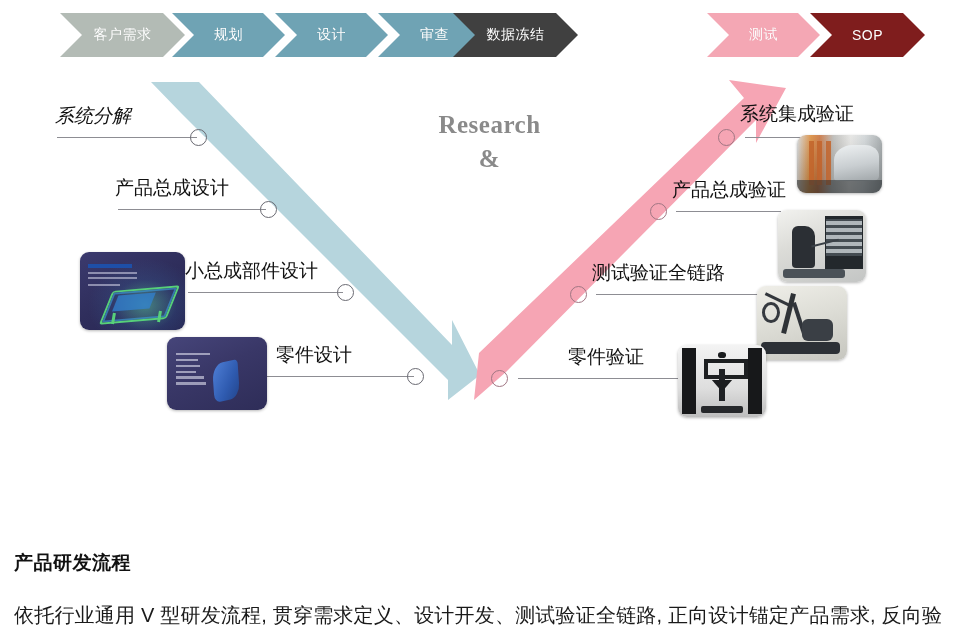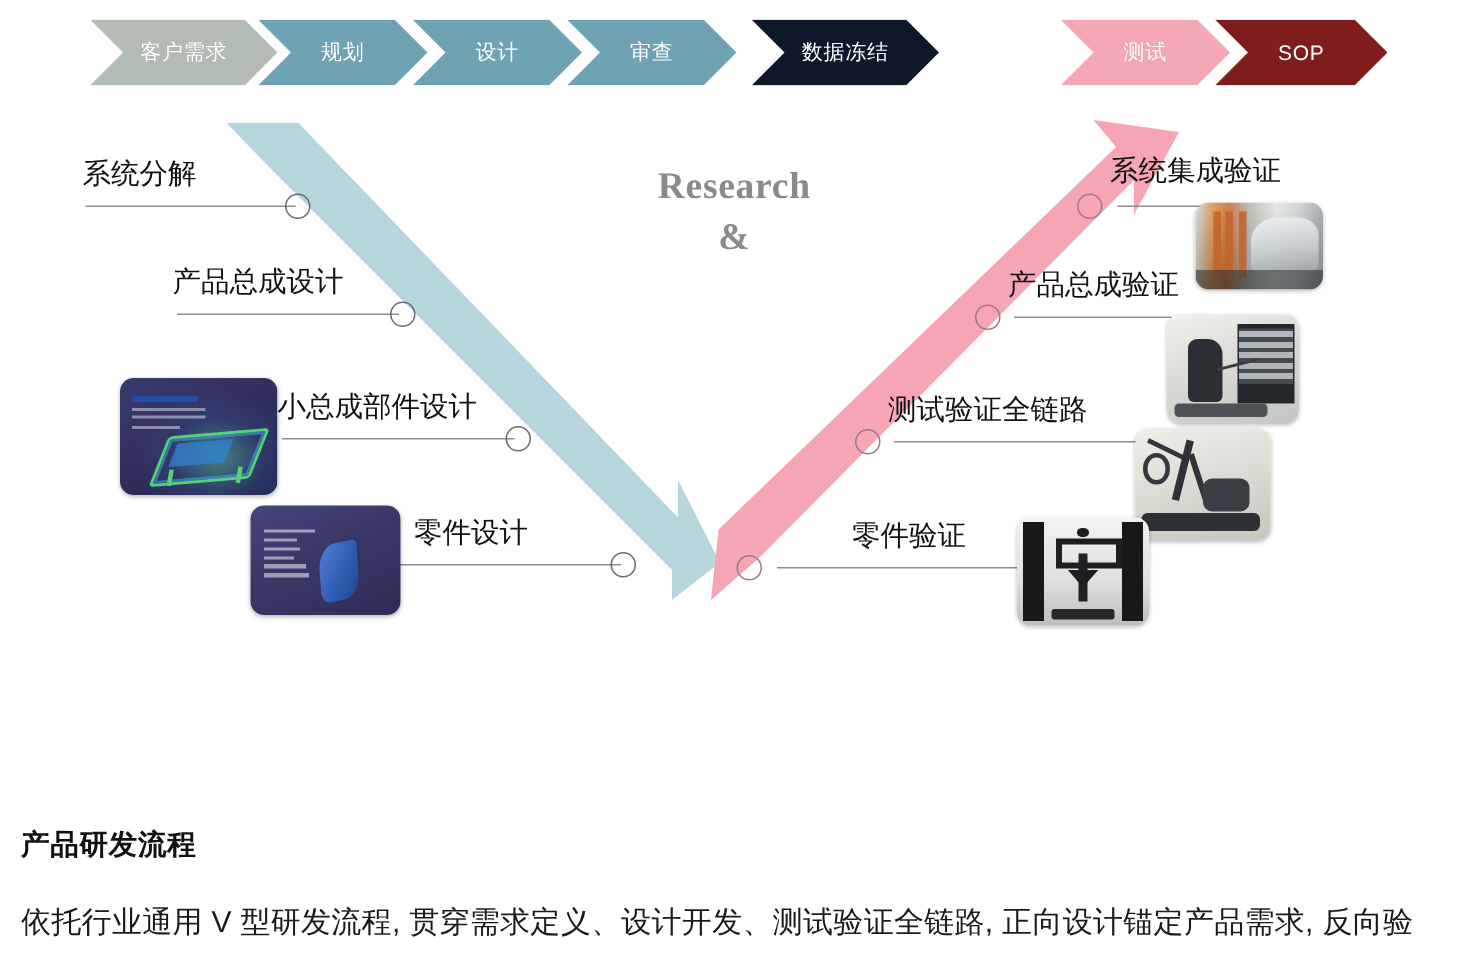--- a/index.html
+++ b/index.html
@@ -158,21 +158,21 @@
       </div>
       <div class="chev" style="left: 172px; width: 113px; background: rgb(111, 163, 180);">
         <span>规划</span>
       </div>
       <div class="chev" style="left: 275px; width: 113px; background: rgb(111, 163, 180);">
         <span>设计</span>
       </div>
       <div class="chev" style="left: 378px; width: 113px; background: rgb(111, 163, 180);">
         <span>审查</span>
       </div>
-      <div class="chev" style="left: 501px; width: 125px; background: #0f172a;">
+      <div class="chev" style="left: 453px; width: 125px; background: #404040;">
         <span>数据冻结</span>
       </div>
       <div class="chev" style="left: 707px; width: 113px; background: rgb(244, 167, 180);">
         <span>测试</span>
       </div>
       <div class="chev" style="left: 810px; width: 115px; background: #7f1d1d;">
         <span>SOP</span>
       </div>
     </div>
 
@@ -182,21 +182,21 @@
 
     <polygon id="rightArrow" points="474,400 506,372 756,120 756,143 786,88 729,80 744,98 479,353" fill="#f6a5b4"></polygon>
   </svg>
 
   <div class="rd-text">
     <div>Research</div>
     <div>&amp;</div>
   </div>
 
   <div id="branchLayer">
-      <div class="stage-label" style="left: 55px; top: 103px;">系统分解</div>
+      <div class="stage-label" style="left: 55px; top: 103px; font-style: italic;">系统分解</div>
       <div class="leader" style="left: 57px; top: 137px; width: 140px;"></div>
       <div class="node" style="left: 190px; top: 129px;"></div>
       <div class="stage-label" style="left: 115px; top: 175px;">产品总成设计</div>
       <div class="leader" style="left: 118px; top: 209px; width: 148px;"></div>
       <div class="node" style="left: 260px; top: 201px;"></div>
       <div class="stage-label" style="left: 185px; top: 258px;">小总成部件设计</div>
       <div class="leader" style="left: 188px; top: 292px; width: 155px;"></div>
       <div class="node" style="left: 337px; top: 284px;"></div>
       <div class="stage-label" style="left: 276px; top: 342px;">零件设计</div>
       <div class="leader" style="left: 262px; top: 376px; width: 152px;"></div>

